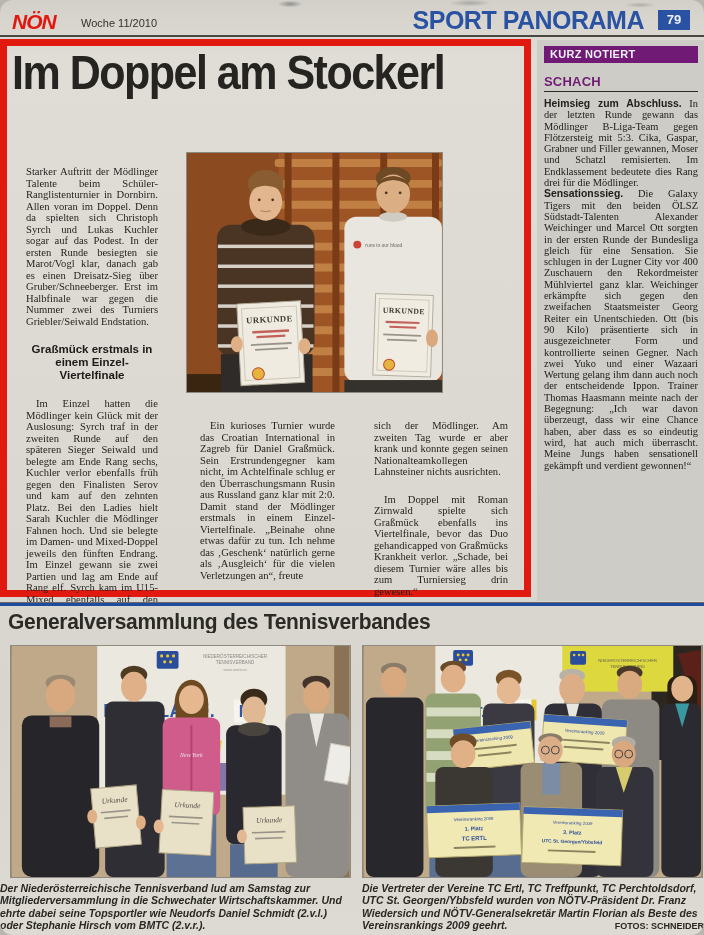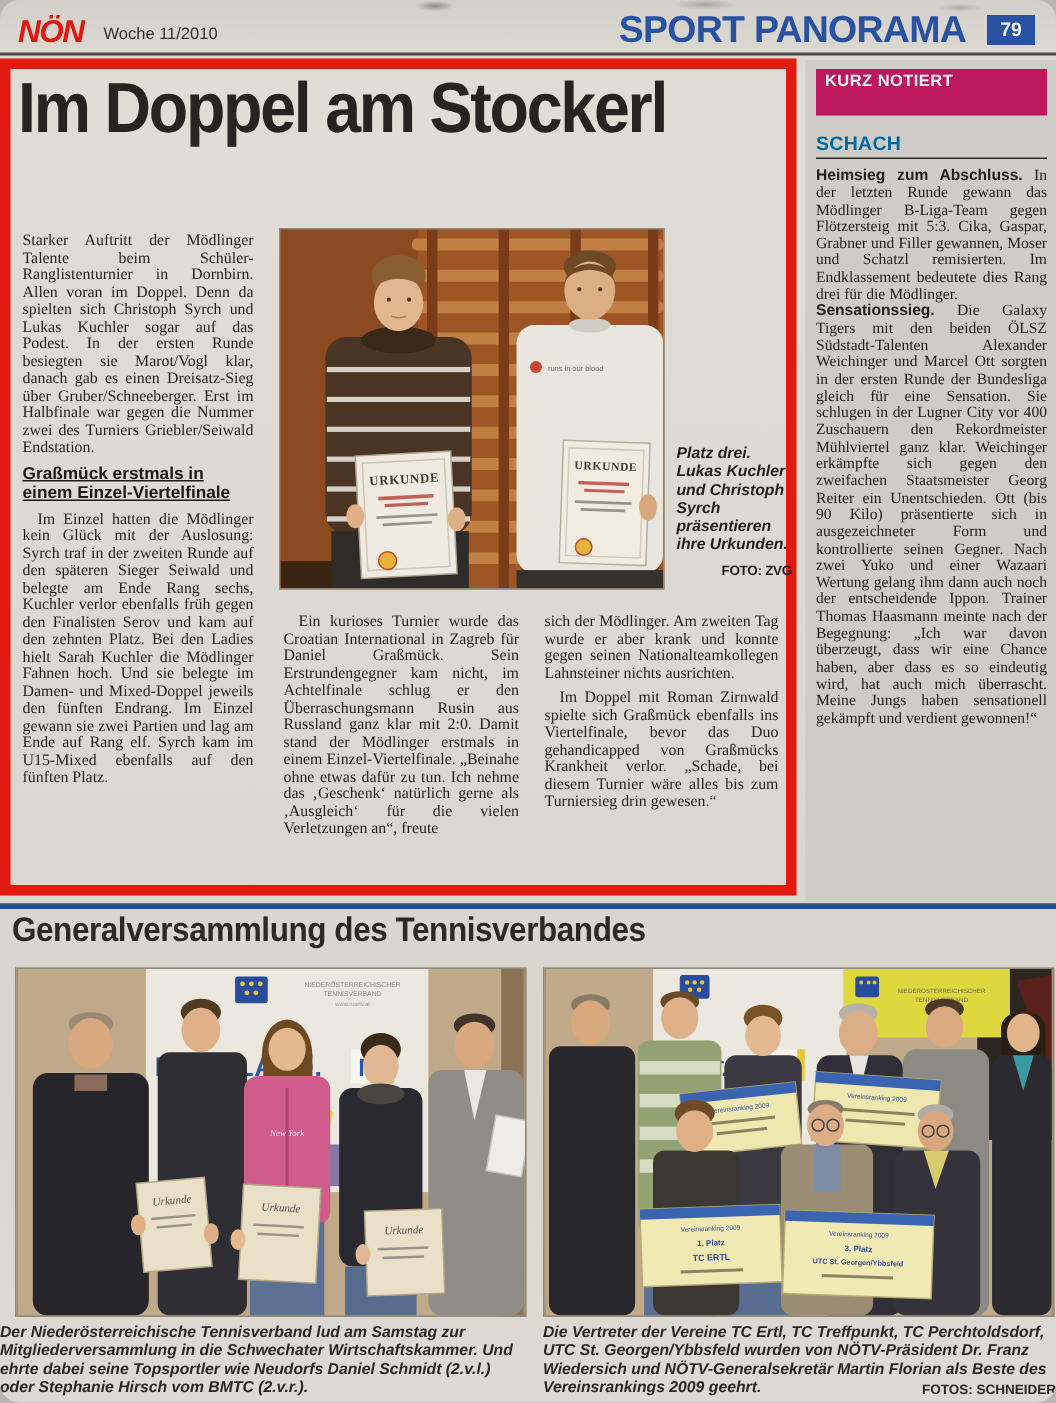--- a/index.html
+++ b/index.html
@@ -8,52 +8,52 @@
           background:linear-gradient(180deg,#d2d0c9 0%,#dfddd6 6%,#dbd9d2 45%,#d7d5ce 75%,#dcdad3 100%);border-radius:13px; }
   .page::before { content:""; position:absolute; inset:0; pointer-events:none;
           background:
             radial-gradient(18px 5px at 290px 4px, rgba(60,60,60,.45), transparent 70%),
             radial-gradient(30px 5px at 470px 3px, rgba(90,90,90,.35), transparent 70%),
             radial-gradient(22px 4px at 640px 5px, rgba(90,90,90,.3), transparent 70%); }
   .abs { position:absolute; }
 
   
   .non-logo { font:italic 900 21px "Liberation Sans",sans-serif; color:#e2170d; letter-spacing:-1px; }
-  .issue { font:11px "Liberation Sans",sans-serif; color:#33312e; margin-left:7px; }
+  .issue { font:11px "Liberation Sans",sans-serif; color:#33312e; margin-left:19px; }
   .section-title { font:bold 25px "Liberation Sans",sans-serif; color:#2a52a3; letter-spacing:-.5px; }
   .page-badge { display:inline-block; width:32px; height:20px; background:#2a52a3; color:#eef0f4;
                 font:bold 13px/20px "Liberation Sans",sans-serif; text-align:center; margin-left:8px; vertical-align:3px; }
   .mast-rule { position:absolute; left:0; top:35px; width:704px; height:2px; background:#4a4843; }
 
   
   .article { position:absolute; left:0; top:39px; width:531px; height:558px;
              border:7px solid #e2190e; background:transparent; }
   .headline { position:absolute; left:5px; top:0px; font:bold 43px/48px "Liberation Sans",sans-serif;
               color:#262420; letter-spacing:-1.5px; transform:scaleY(1.1); transform-origin:top left; white-space:nowrap; }
   .standfirst { position:absolute; left:5px; top:58px; width:507px;
               font:16.5px/21px "Liberation Serif",serif; color:#23211d; }
   .kicker { font:bold 15px "Liberation Sans",sans-serif; color:#2a52a3; }
   .colT { position:absolute; font:10.6px/11.5px "Liberation Serif",serif; text-align:justify;
           color:#211f1b; overflow:hidden; hyphens:auto; }
-  .colT p { margin:5px; }
+  .colT p { margin:16px; }
   .colT p.ind { text-indent:10px; }
-  .subhead { font:bold 11.5px/13px "Liberation Sans",sans-serif; color:#1c1a17; margin:7px 0 5px; text-align:left;text-decoration:underline; }
+  .subhead { font:bold 11.5px/13px "Liberation Sans",sans-serif; color:#1c1a17; margin:7px 0 5px; text-align:center; }
   .photo-frame { position:absolute; left:179px; top:106px; width:257px; height:241px;
                  border:1px solid #8e8a80; background:#9e5526; box-shadow:inset 0 0 14px rgba(40,20,5,.5); }
   .photo-cap { position:absolute; left:444px; top:250px; width:77px;
                font:italic bold 10.5px/12.3px "Liberation Sans",sans-serif; color:#201e1a; }
   .photo-credit { display:block; text-align:right; font:bold 9px "Liberation Sans",sans-serif;
                   font-style:normal; margin-top:5px; letter-spacing:-.2px; }
 
   
   .sidebar { position:absolute; left:537px; top:40px; width:167px; height:561px;
              background:#cdccc6; padding:6px 6px 0 7px; overflow:hidden; }
-  .kurz-bar { height:31px; background:#be185d; color:#eef1f6; font:bold 11px/17px "Liberation Sans",sans-serif;
+  .kurz-bar { height:17px; background:#701a75; color:#eef1f6; font:bold 11px/17px "Liberation Sans",sans-serif;
               padding-left:6px; letter-spacing:.3px; }
-  .sb-head { font:bold 13px/15px "Liberation Sans",sans-serif; color:#0369a1;
+  .sb-head { font:bold 13px/15px "Liberation Sans",sans-serif; color:#701a75;
              border-bottom:1.5px solid #2b2925; padding-bottom:2px; margin:11px 0 6px; letter-spacing:.2px; }
   .sb-text { font:10.4px/11.3px "Liberation Serif",serif; text-align:justify; color:#22201c; hyphens:auto; }
   .sb-lead { font:bold 10.4px "Liberation Sans",sans-serif; }
 
   
   .blue-rule { position:absolute; left:0; top:603px; width:704px; height:3px; background:#1f4c9c;
                box-shadow:0 -1px 0 #6b6963; }
   .bottom-head { position:absolute; left:8px; top:608px; font:bold 21px "Liberation Sans",sans-serif;
                  color:#2c2a25; letter-spacing:-.3px; transform:scaleY(1.08); transform-origin:top left; }
   .gphoto { position:absolute; top:645px; width:341px; height:233px; border:1px solid #8e8a80;
@@ -166,24 +166,20 @@
               <rect x="203" y="174" width="27" height="2" fill="#c4605a"></rect>
             <rect x="197" y="182" width="38" height="1.8" fill="#9a9488"></rect>
               <rect x="201" y="187" width="30" height="1.8" fill="#9a9488"></rect>
             <circle cx="204" cy="213" r="5.5" fill="#e6b33c" stroke="#bf4b2e"></circle>
           </g>
           <ellipse cx="246" cy="186" rx="6" ry="9" fill="#d9a87c"></ellipse>
         </g>
       </svg>
     </div>
 
-    <div class="photo-cap">
-      <span style="font-style:italic;">Platz drei.</span><span> Lukas Kuchler und Christoph Syrch präsentieren ihre Urkunden.</span>
-      <span class="photo-credit">FOTO: ZVG</span>
-    </div>
 
     <div class="colT" style="left:177px; top:358px; width:167px; height:198px;">
       <p class="ind">Ein kurioses Turnier wurde das Croatian International in Zagreb für Daniel Graßmück. Sein Erstrundengegner kam nicht, im Achtelfinale schlug er den Überraschungsmann Rusin aus Russland ganz klar mit 2:0. Damit stand der Mödlinger erstmals in einem Einzel-Viertelfinale. „Beinahe ohne etwas dafür zu tun. Ich nehme das ‚Geschenk‘ natürlich gerne als ‚Ausgleich‘ für die vielen Verletzungen an“, freute</p>
     </div>
     <div class="colT" style="left:351px; top:358px; width:166px; height:198px;">
       <p>sich der Mödlinger. Am zweiten Tag wurde er aber krank und konnte gegen seinen Nationalteamkollegen Lahnsteiner nichts ausrichten.</p>
       <p class="ind">Im Doppel mit Roman Zirnwald spielte sich Graßmück ebenfalls ins Viertelfinale, bevor das Duo gehandicapped von Graßmücks Krankheit verlor. „Schade, bei diesem Turnier wäre alles bis zum Turniersieg drin gewesen.“</p>
     </div>
   </section>
 

